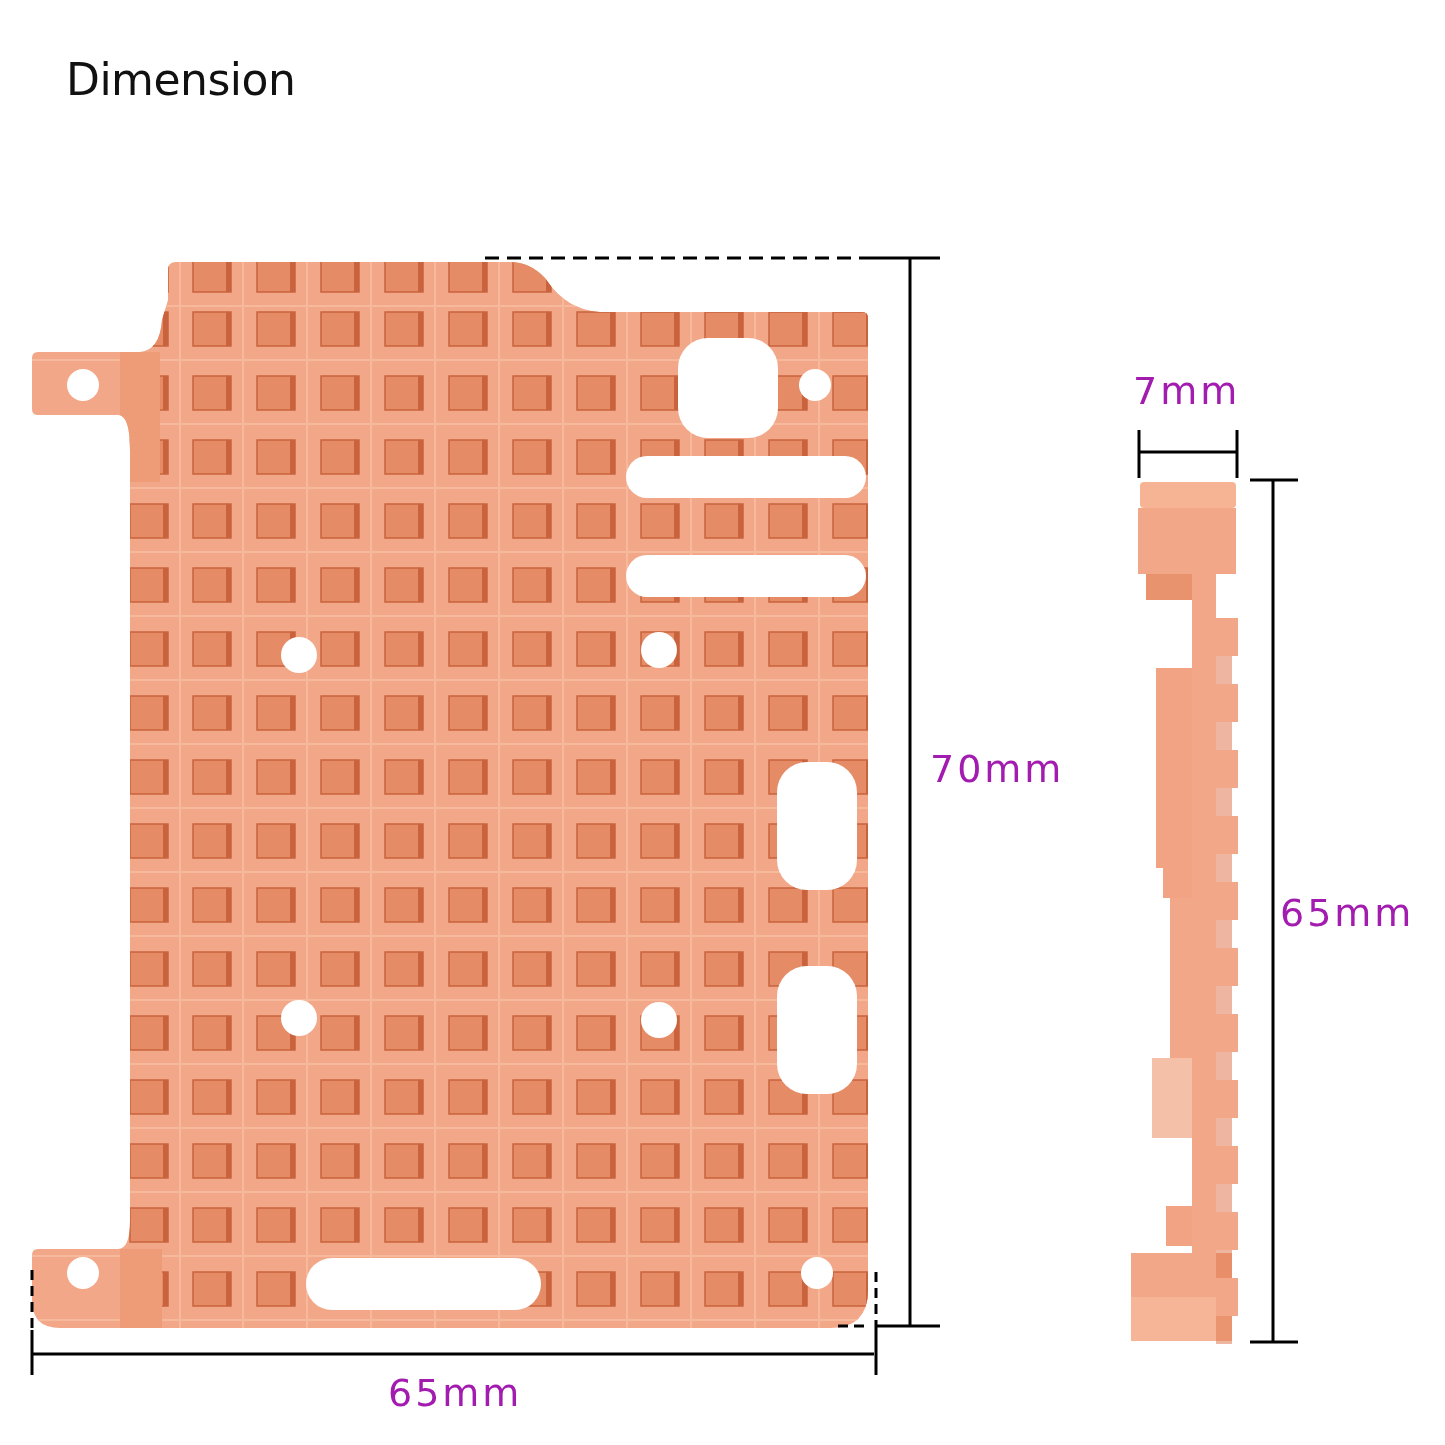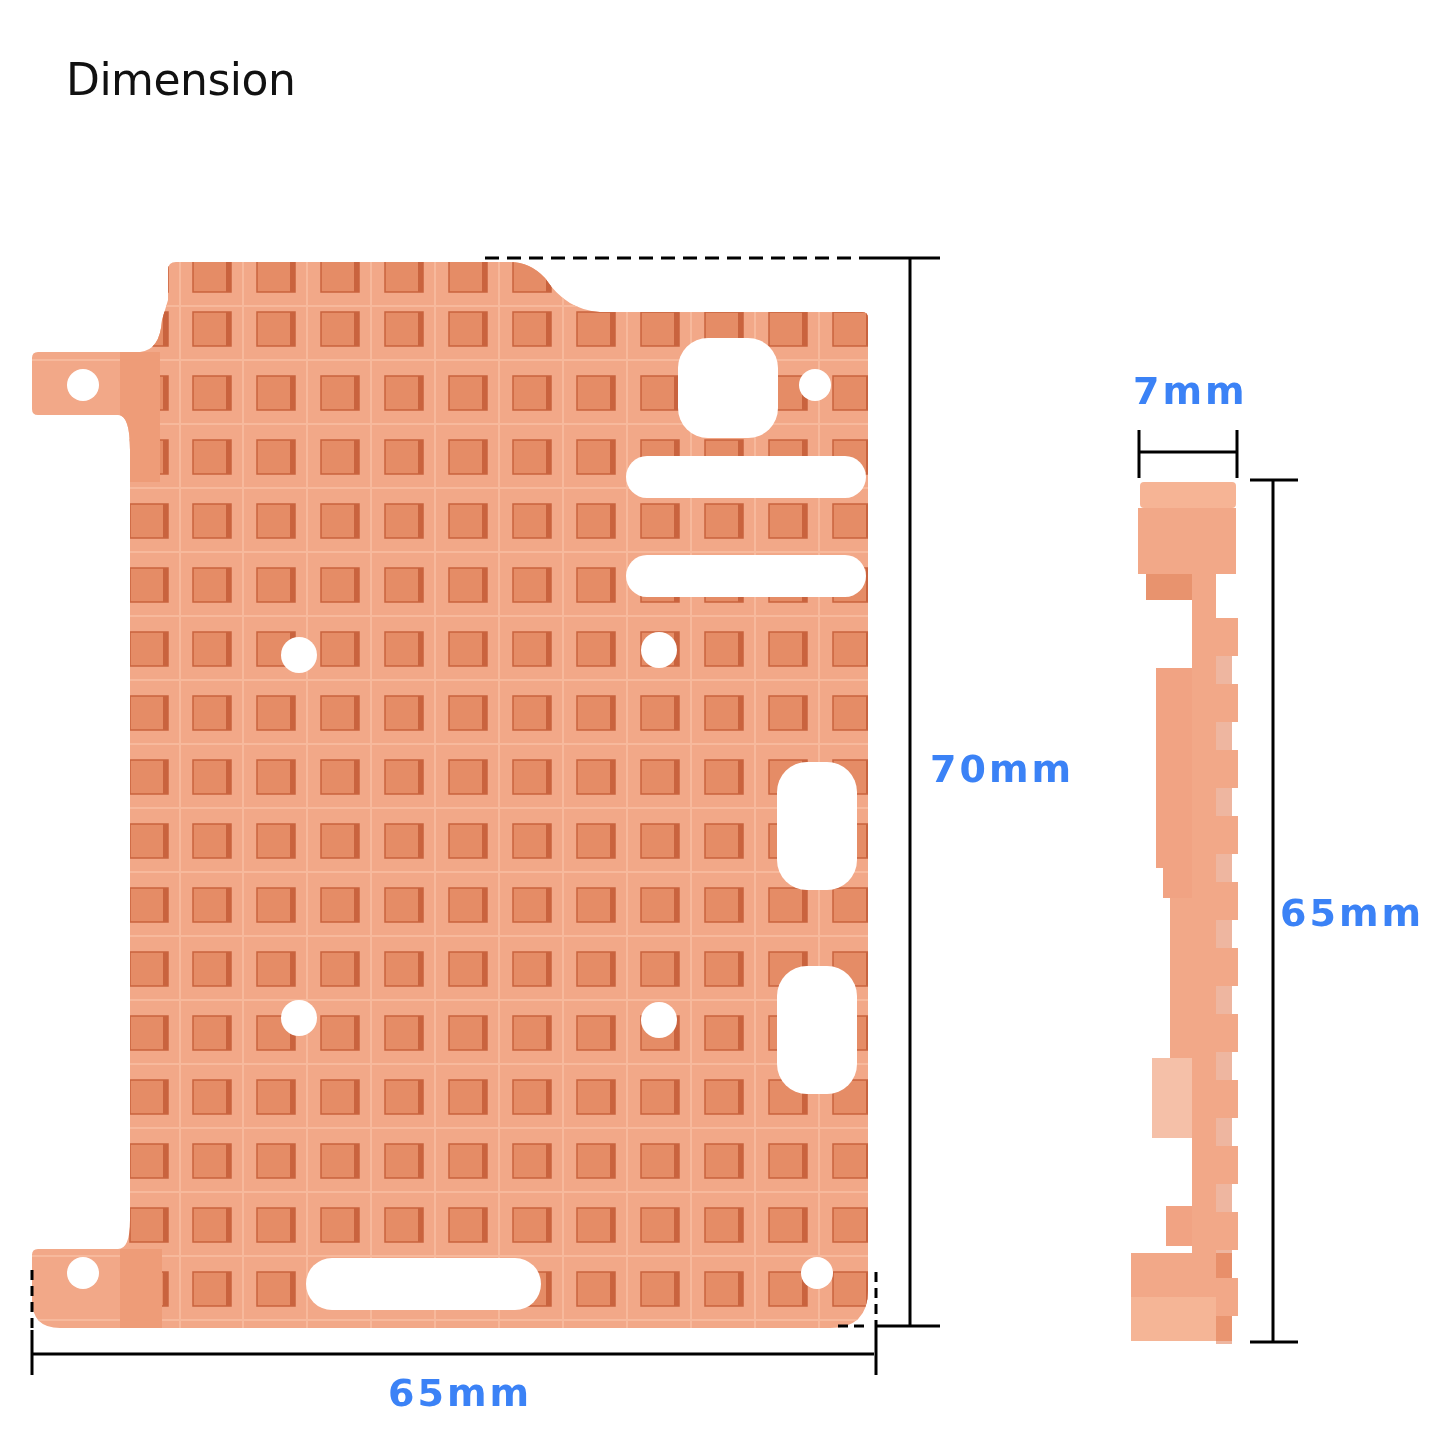--- a/index.html
+++ b/index.html
@@ -1,20 +1,20 @@
 <!DOCTYPE html>
 <html><head>
   <meta charset="utf-8">
   <style>
     html, body { margin: 0; padding: 0; background: #ffffff; }
     body { width: 1445px; height: 1445px; position: relative; overflow: hidden;
            font-family: "DejaVu Sans", sans-serif; }
     .title { position: absolute; left: 30px; top: 58px; font-size: 44px; font-weight: 500;
              color: #111; letter-spacing: -0.5px; line-height: 1; margin-left: 36px; }
-    .label { position: absolute; font-size: 38px; color: #3b82f6; letter-spacing: 3px; line-height: 1; font-weight: bold; }
+    .label { position: absolute; font-size: 38px; color: #a21caf; letter-spacing: 3px; line-height: 1; }
     #lbl-width   { left: 388px;  top: 1374px; }
     #lbl-height  { left: 930px;  top: 750px; }
     #lbl-thick   { left: 1133px; top: 372px; }
     #lbl-side-h  { left: 1280px; top: 894px; }
     svg { position: absolute; left: 0; top: 0; }
   </style>
 </head>
 <body>
 
 <div class="title">Dimension</div>

